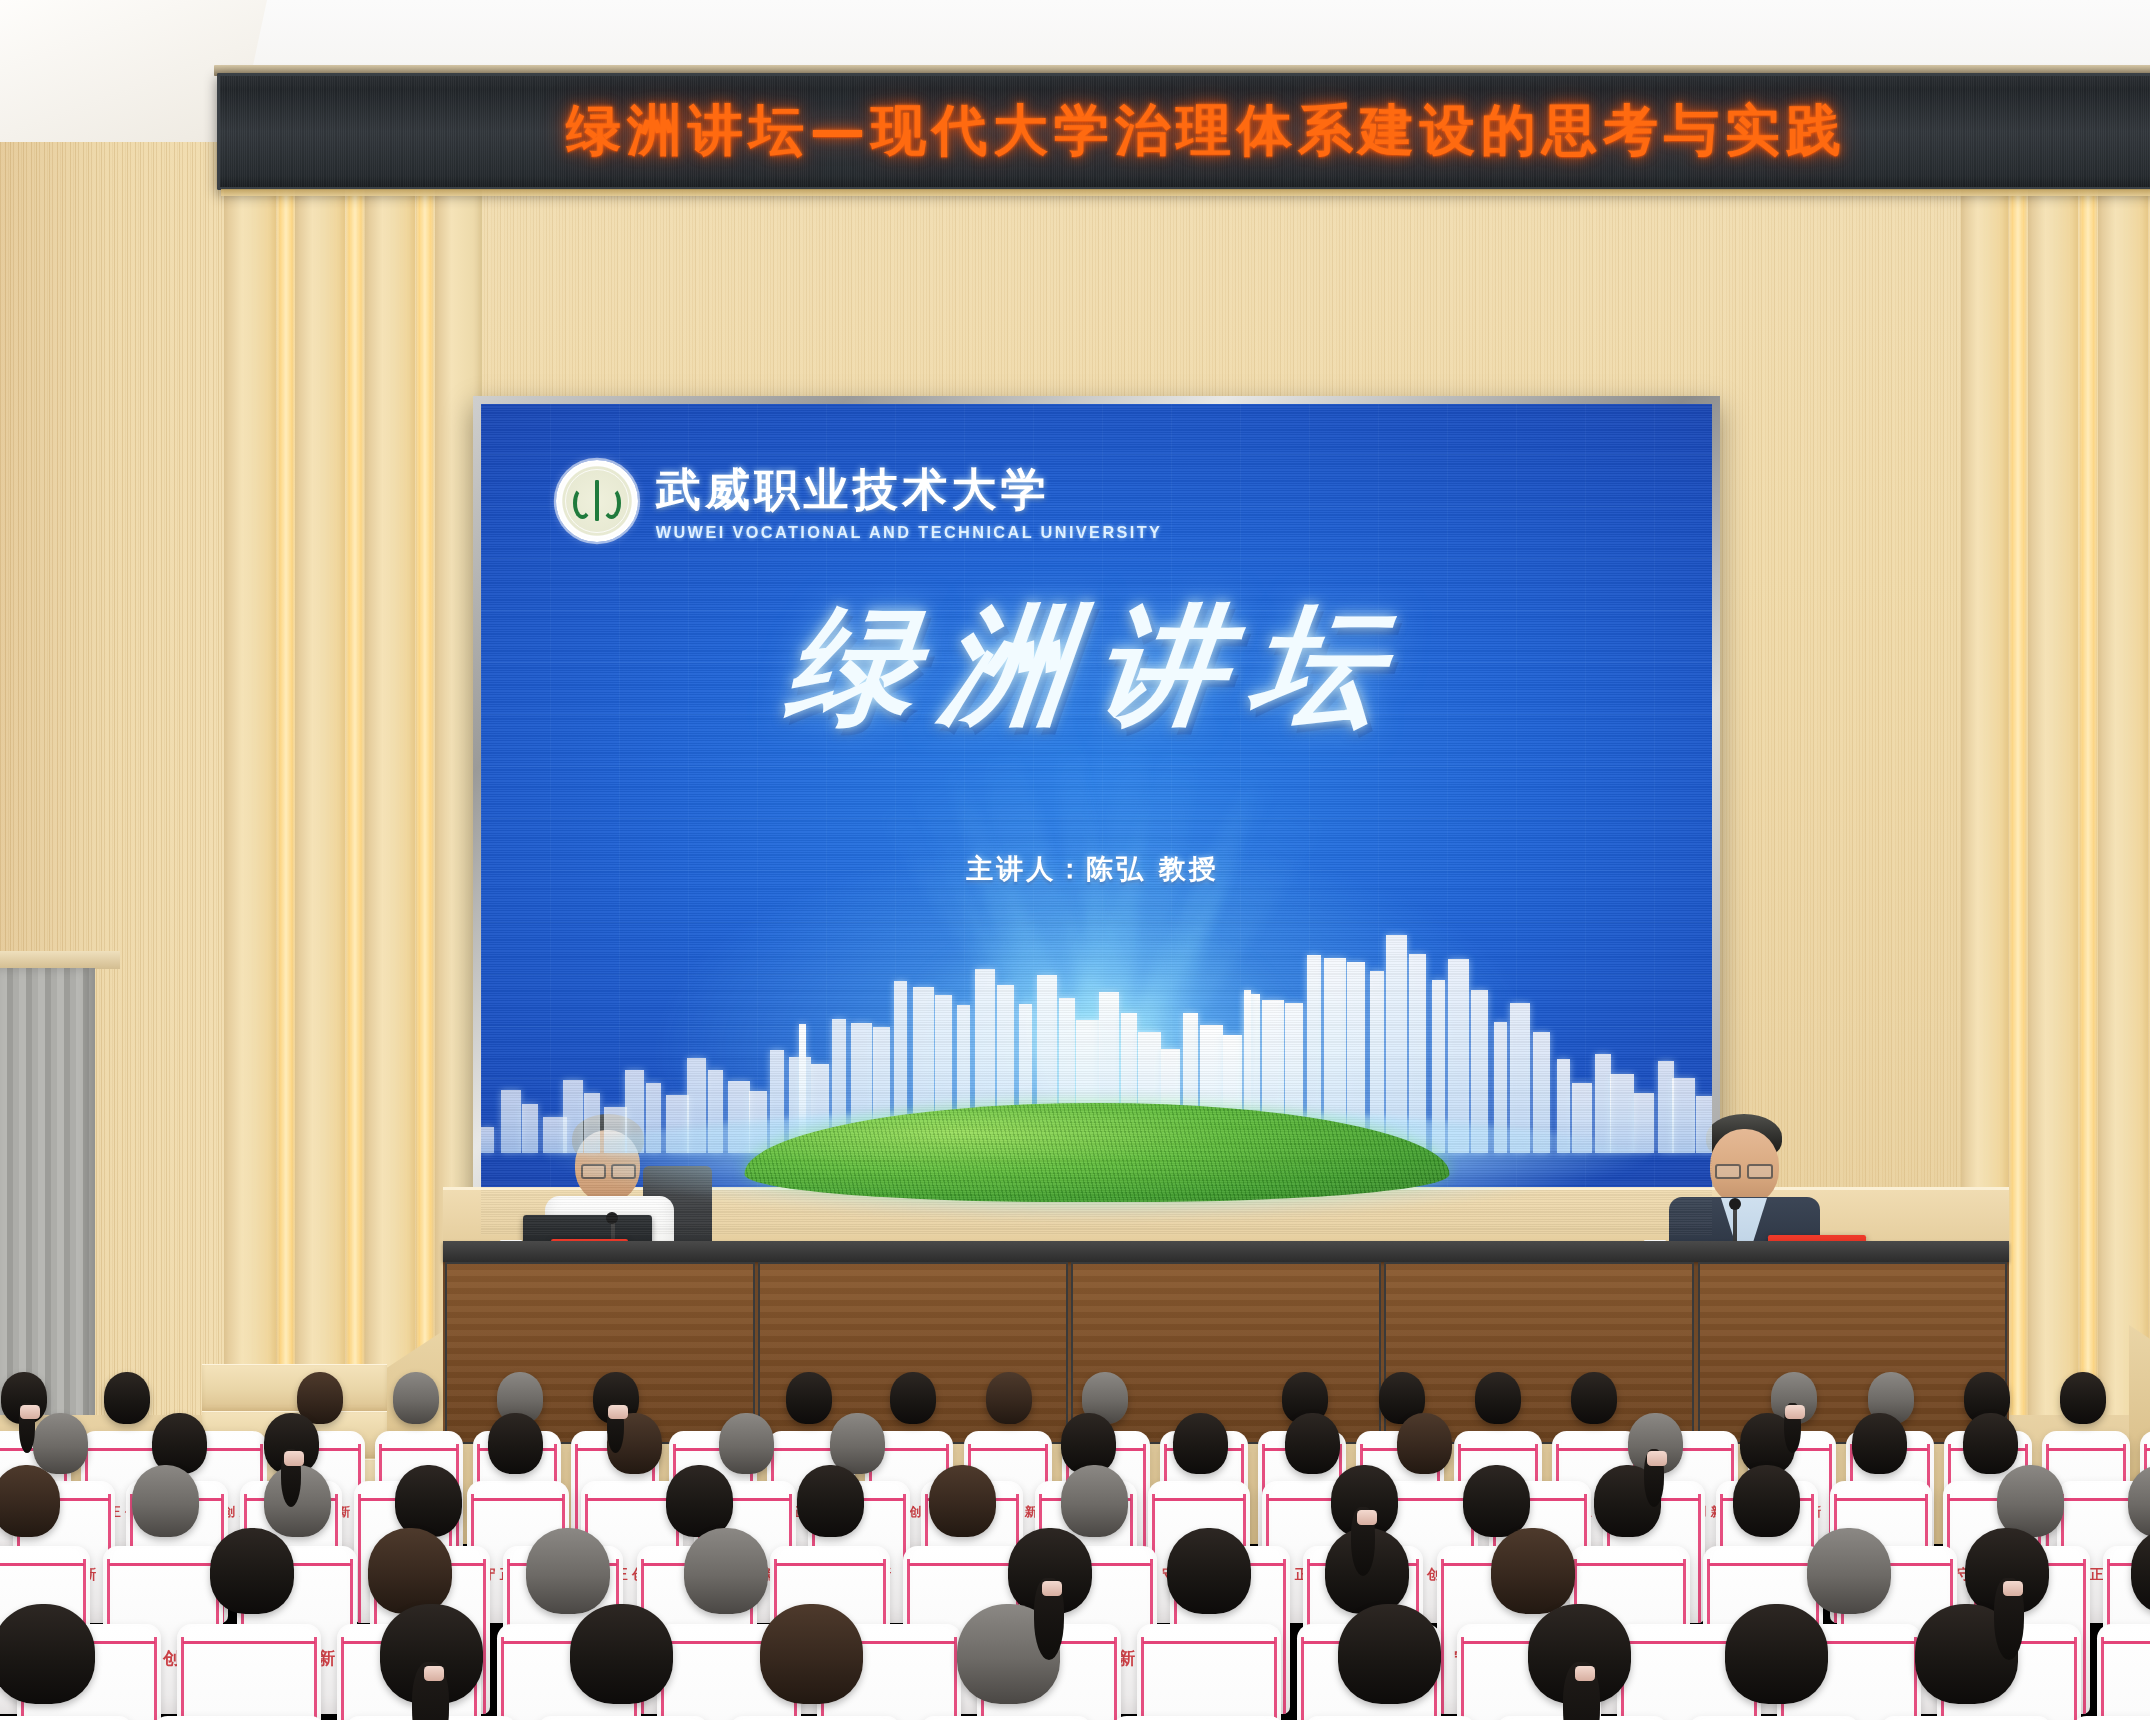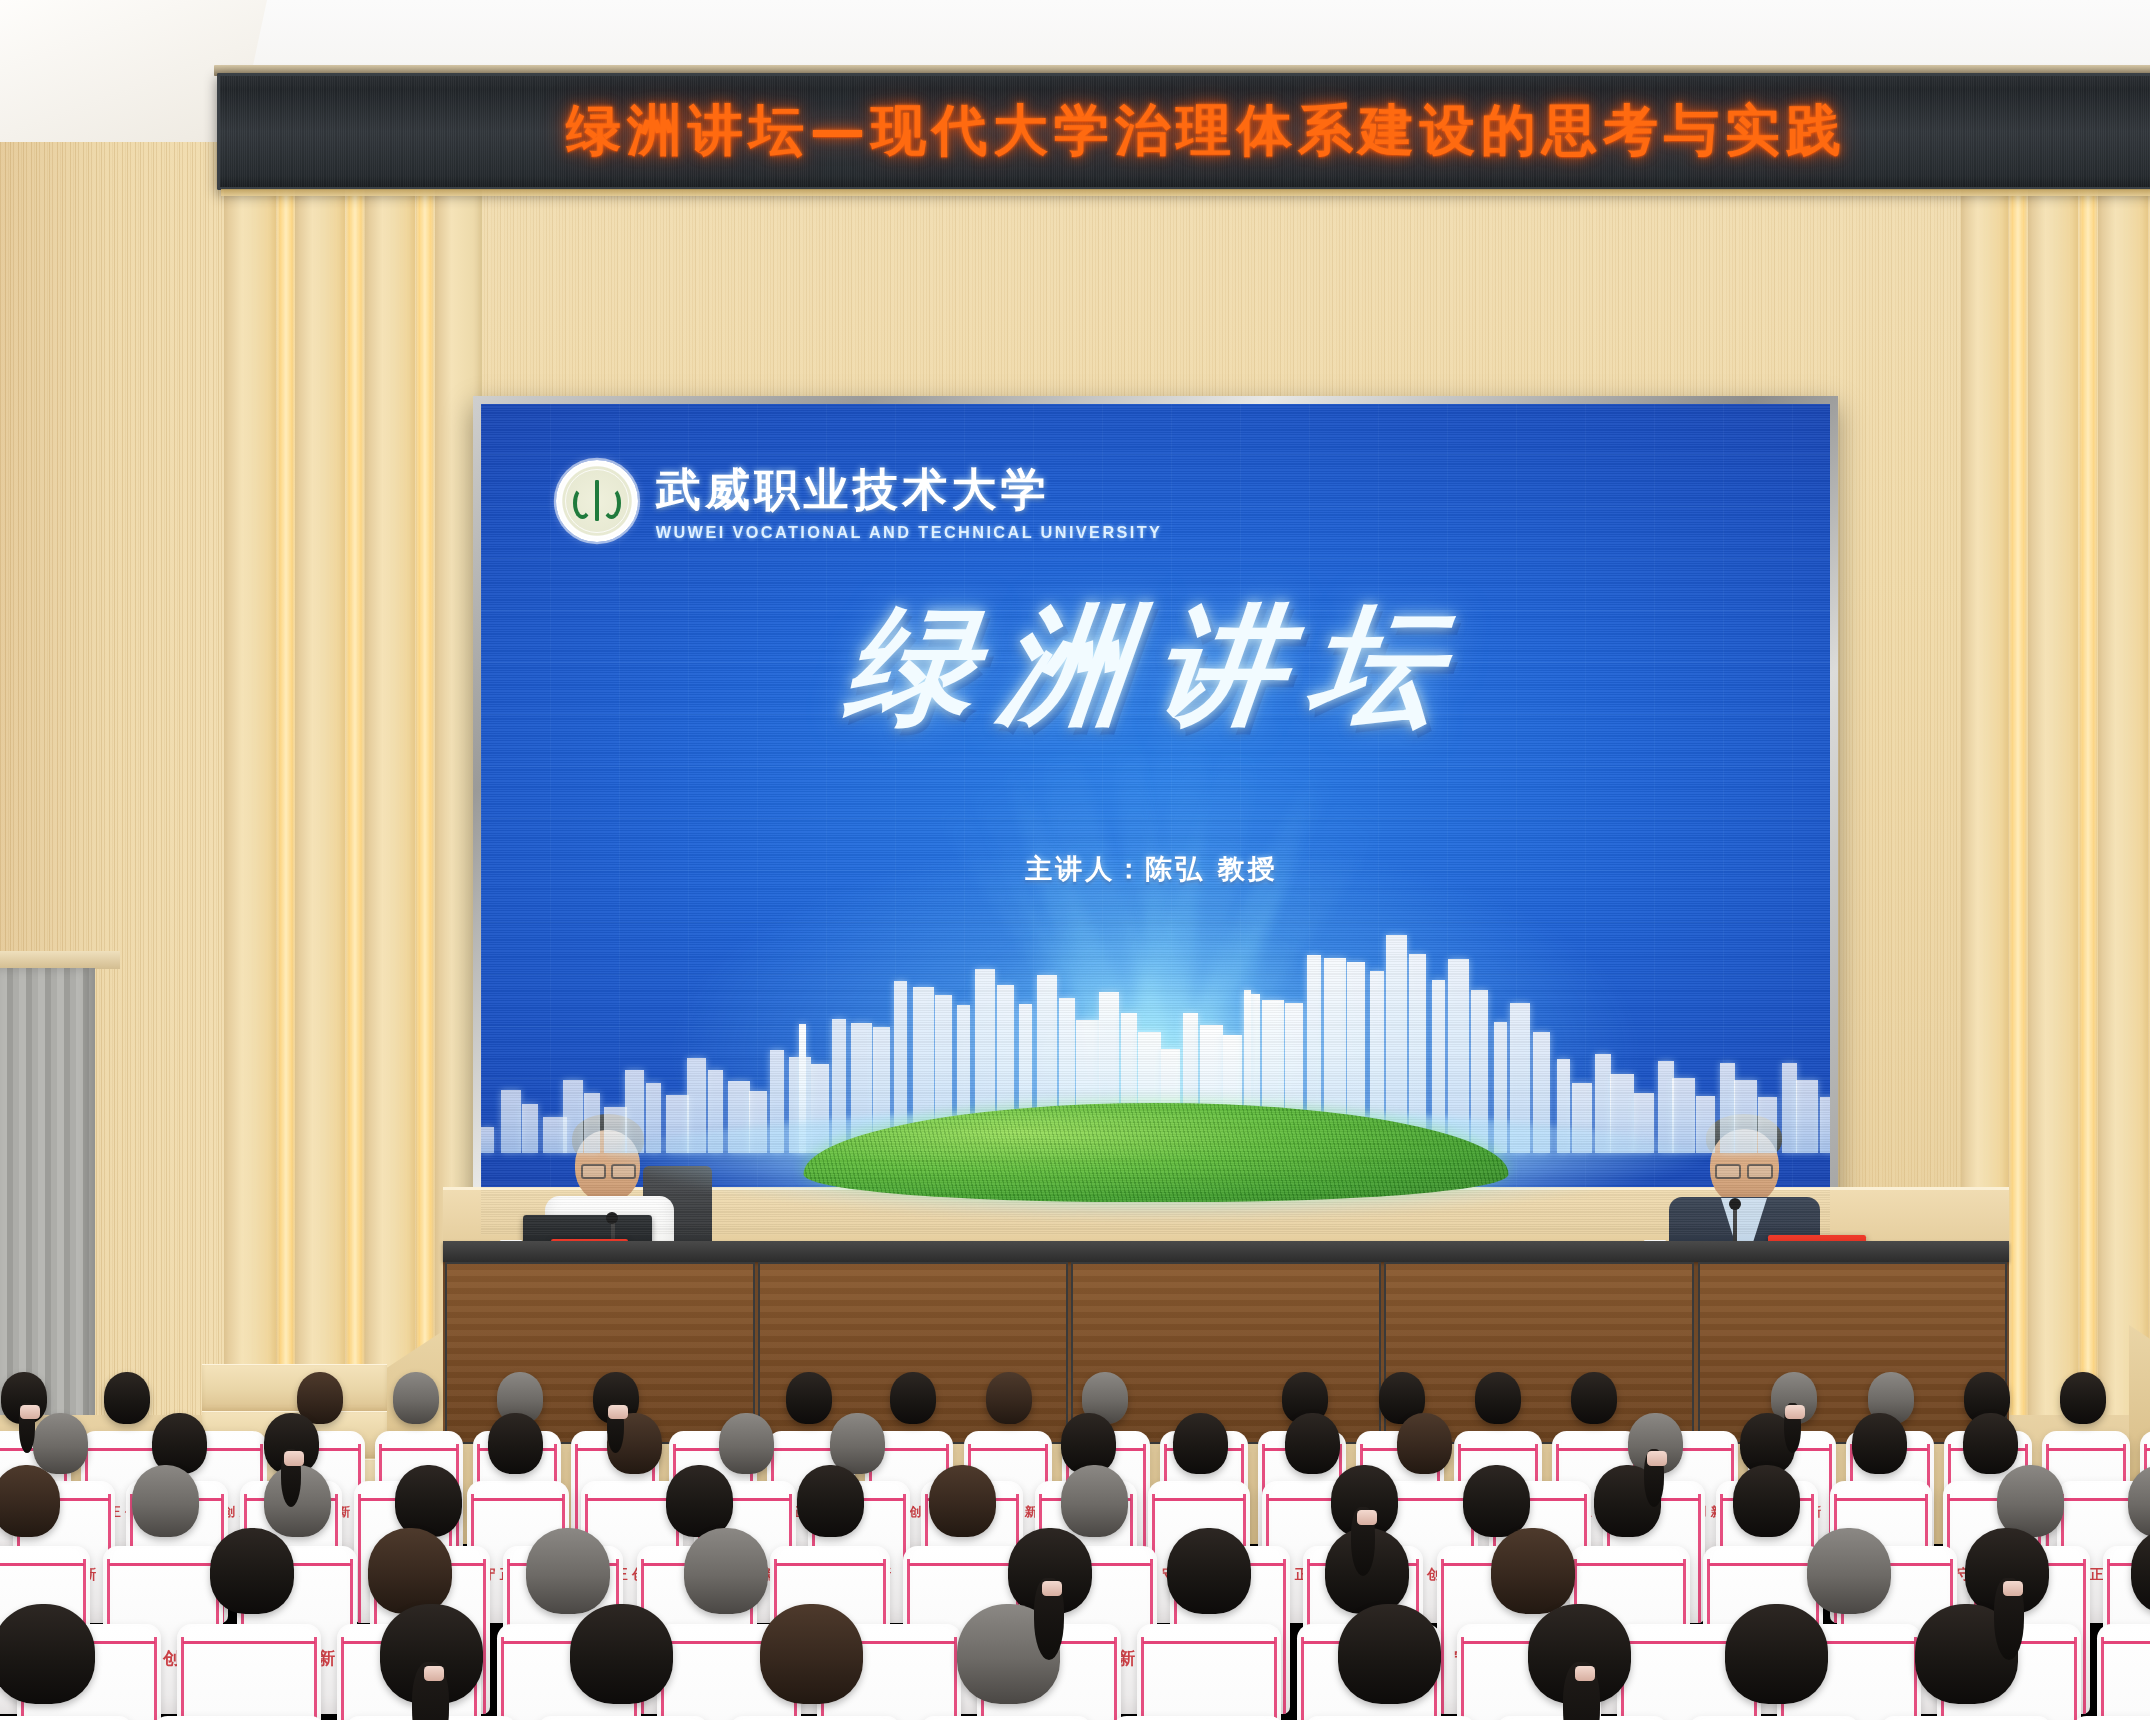--- a/index.html
+++ b/index.html
@@ -109,21 +109,21 @@
     border-radius:0.9px;
   }
   .banner-bottom-edge {
     position:absolute; left:4.3px; top:124px; width:calc(100% - 8.6px); height:6.9px;
     background:linear-gradient(180deg,#c9a861,#e8cf96);
     opacity:.85;
   }
 
   
   .screen-bezel {
-    position:absolute; left:473px; top:396px; width:1365px; height:847px;
+    position:absolute; left:473px; top:396px; width:1247px; height:847px;
     background:linear-gradient(135deg,#cfcfce 0%, #9a9a99 18%, #e8e8e6 36%, #8c8c8b 58%, #dcdcda 74%, #a2a2a1 100%);
     padding:7.7px;
     box-shadow:0 10.3px 26px rgba(0,0,0,0.35);
   }
   .screen {
     position:relative; width:100%; height:100%; overflow:hidden;
     background:
       radial-gradient(ellipse 58% 42% at 50% 78%, rgba(120,215,255,0.55) 0%, rgba(60,150,235,0.0) 62%),
       radial-gradient(ellipse 90% 70% at 50% 46%, #2a7ee8 0%, #1f63d6 40%, #1a4fc0 72%, #1a3fa8 100%),
       linear-gradient(180deg,#2367d8 0%, #1c56c6 55%, #1b46ad 100%);

